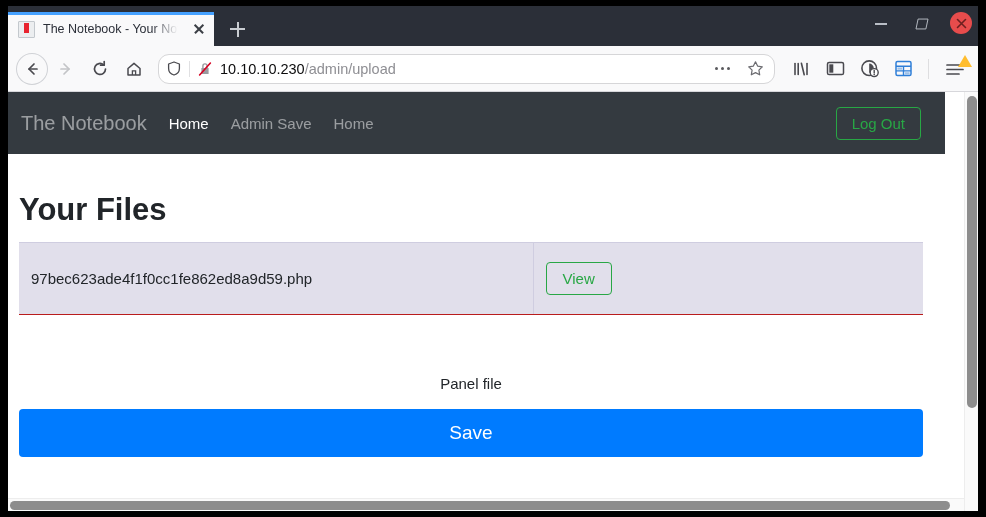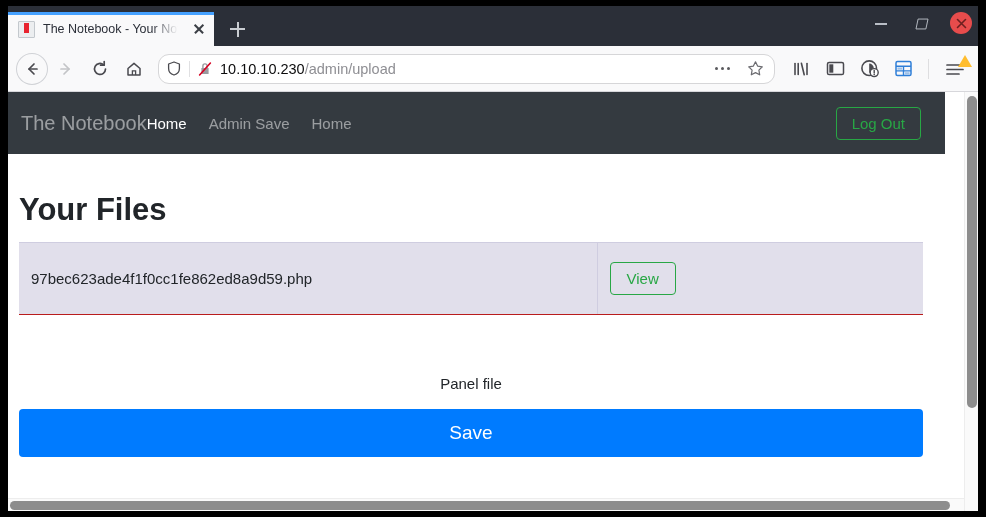--- a/index.html
+++ b/index.html
@@ -203,20 +203,21 @@
   .site-nav {
     height: 62px;
     background: #343a40;
     display: flex;
     align-items: center;
     padding: 0 24px;
   }
   .brand {
     font-size: 20px;
     color: rgba(255,255,255,0.5);
+    margin-right: 22px;
     white-space: nowrap;
   }
   .nav-links { display: flex; align-items: center; gap: 22px; }
   .nav-link {
     font-size: 15px;
     color: rgba(255,255,255,0.5);
     white-space: nowrap;
   }
   .nav-link.active { color: #fff; }
   .logout-btn {
@@ -256,21 +257,21 @@
     vertical-align: middle;
   }
   .cell-name {
     font-size: 15px;
     color: #212529;
     border-right: 1px solid #cfcde0;
     height: 72px;
     white-space: nowrap;
     overflow: hidden;
   }
-  .cell-action { width: 326px; margin-left: 31px; }
+  .cell-action { width: 390px; margin-left: 31px; }
   .view-btn {
     border: 1px solid #28a745;
     color: #28a745;
     background: transparent;
     font-size: 15px;
     font-family: inherit;
     padding: 7px 16px;
     border-radius: 4px;
   }
 

